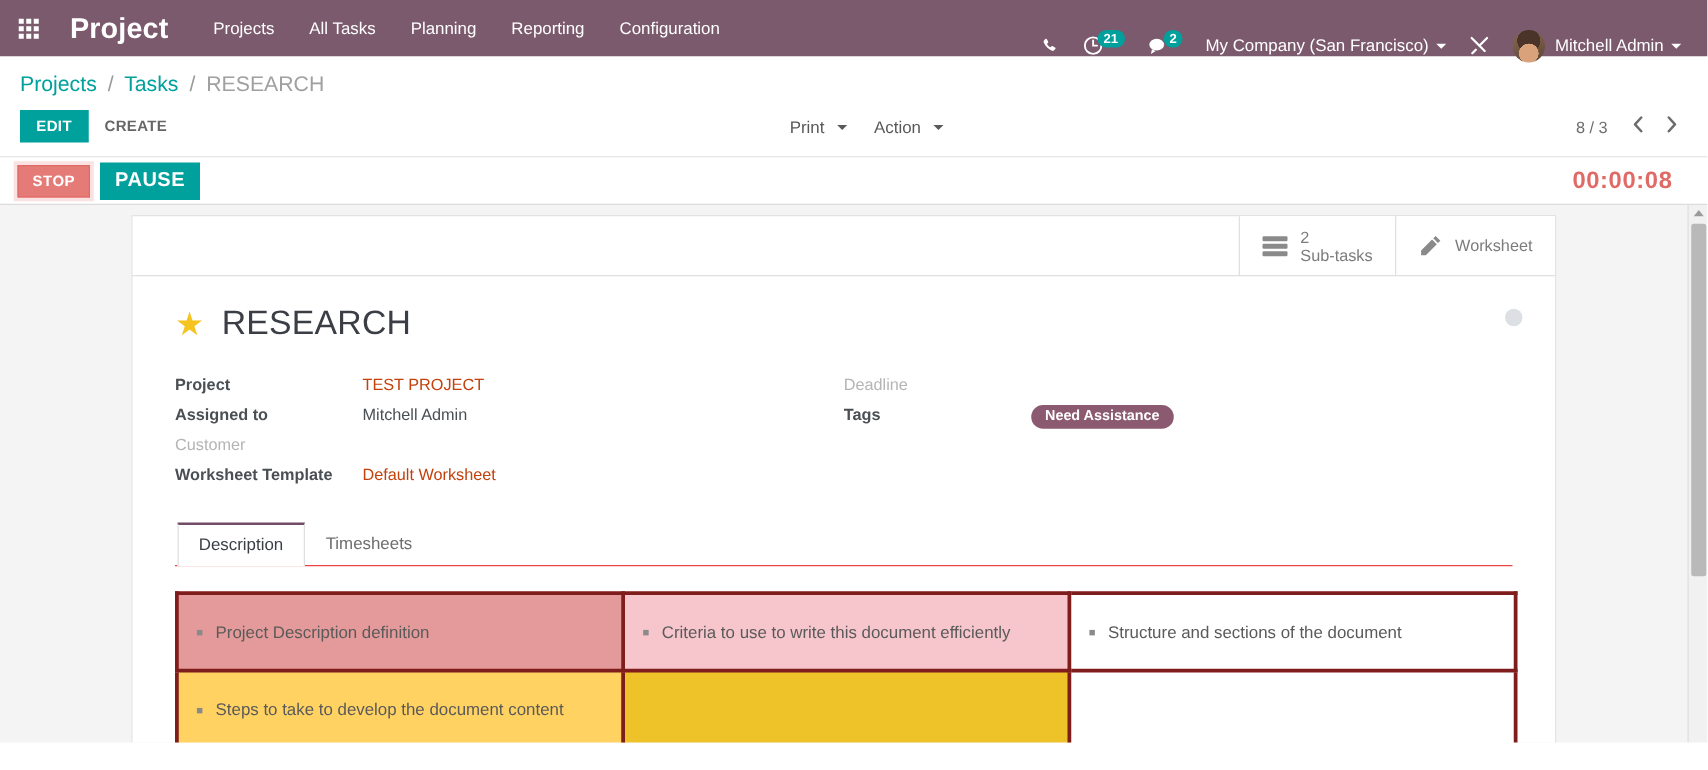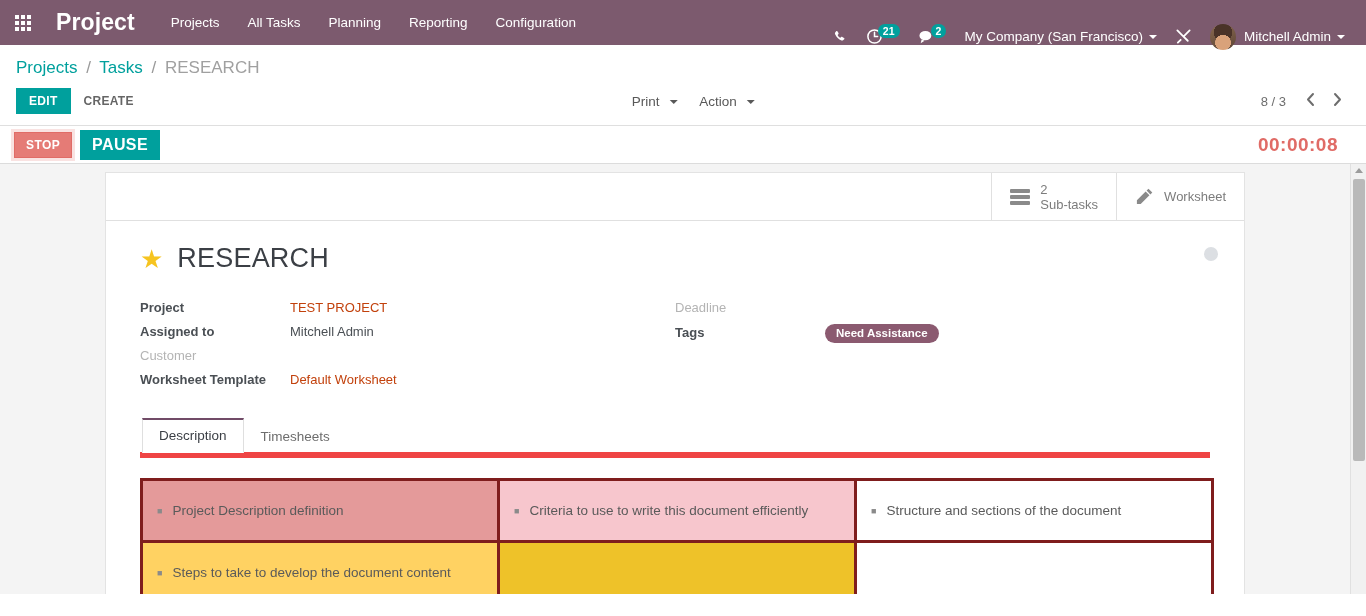--- a/index.html
+++ b/index.html
@@ -371,23 +371,22 @@
     font-weight: bold;
     border-radius: 11px;
     padding: 3px 11px 4px 11px;
     cursor: pointer;
   }
 
   
   .notebook { margin-top: 4px; }
   .nb-tabs {
     display: flex;
-    border-bottom: 6px solid #ef4444;
+    border-bottom: 1px solid #ef4444;
     padding-left: 2px;
-    align-items: flex-end;
   }
   .nb-tab {
     padding: 8px 16px 9px 16px;
     font-size: 13.5px;
     color: #6d6d6d;
     background: transparent;
     border: 1px solid transparent;
     border-bottom: none;
     margin-bottom: -1px;
     cursor: pointer;

